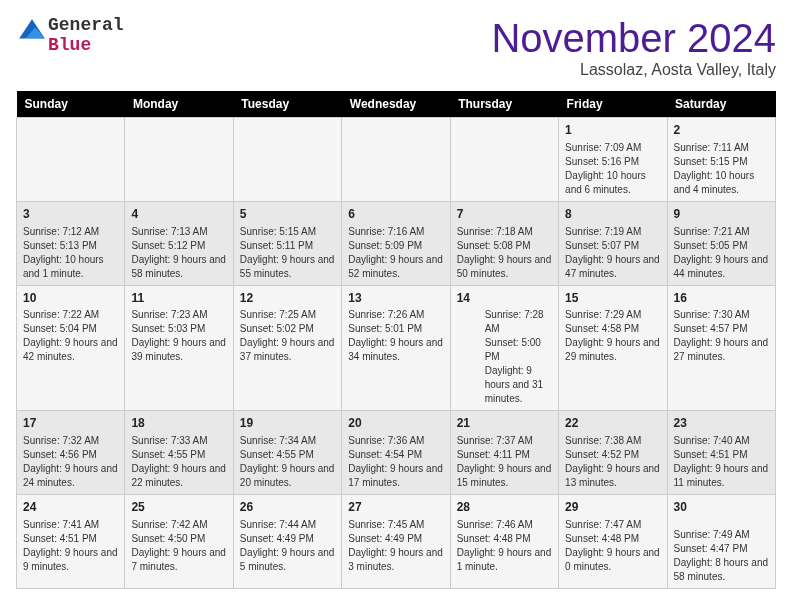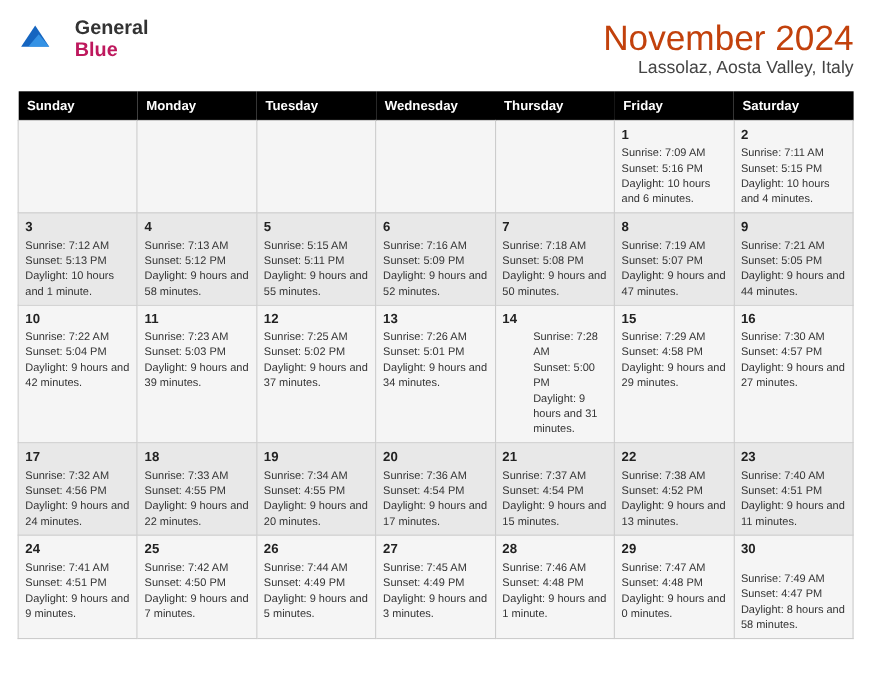--- a/index.html
+++ b/index.html
@@ -11,41 +11,42 @@
       padding: 16px;
     }
     .header-area {
       display: flex;
       justify-content: space-between;
       align-items: flex-start;
       margin-bottom: 12px;
     }
     .logo {
       display: flex;
-      align-items: center;
-      gap: 20px;
+      align-items: flex-start;
+      gap: 0;
+      font-family: Liberation Mono, monospace;
     }
     .logo-text {
       font-size: 18px;
       font-weight: bold;
       line-height: 1.1;
     }
     .logo-text .general { color: #333; }
     .logo-text .blue { color: #be185d; }
     .logo-icon {
       width: 32px;
       height: 32px;
     }
     .title-area {
       text-align: right;
     }
     .month-title {
-      font-size: 32px;
+      font-size: 40px;
       font-weight: normal;
-      color: #c2410c;
+      color: #4c1d95;
     }
     .location {
       font-size: 16px;
       color: #444;
     }
     table {
       width: 100%;
       border-collapse: collapse;
       font-size: 11px;
     }
@@ -247,21 +248,21 @@
         </td>
         <td>
           <span class="day-number">20</span>
           <div class="day-info" style="white-space: pre-line;">Sunrise: 7:36 AM
 Sunset: 4:54 PM
 Daylight: 9 hours and 17 minutes.</div>
         </td>
         <td>
           <span class="day-number">21</span>
           <div class="day-info" style="white-space: pre-line;">Sunrise: 7:37 AM
-Sunset: 4:54 PM
+Sunset: 4:11 PM
 Daylight: 9 hours and 15 minutes.</div>
         </td>
         <td>
           <span class="day-number">22</span>
           <div class="day-info" style="white-space: pre-line;">Sunrise: 7:38 AM
 Sunset: 4:52 PM
 Daylight: 9 hours and 13 minutes.</div>
         </td>
         <td>
           <span class="day-number">23</span>

